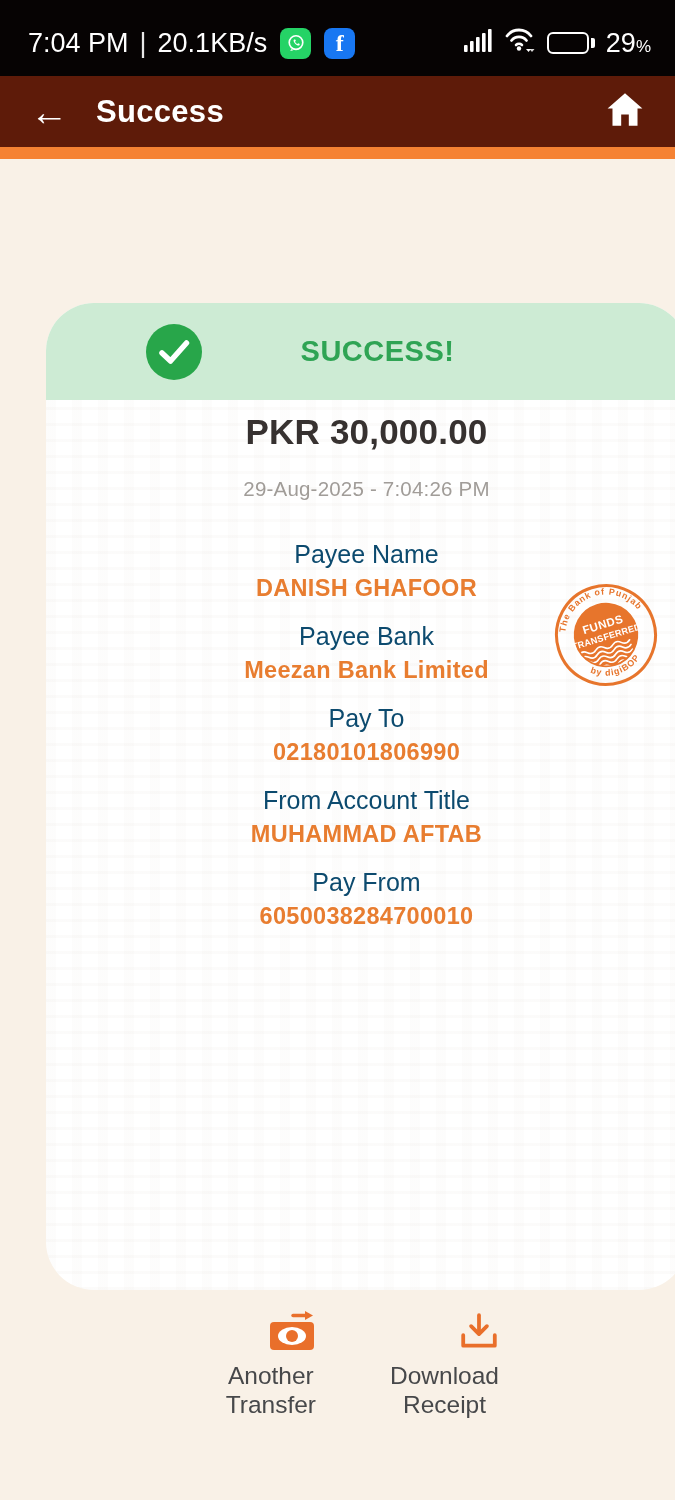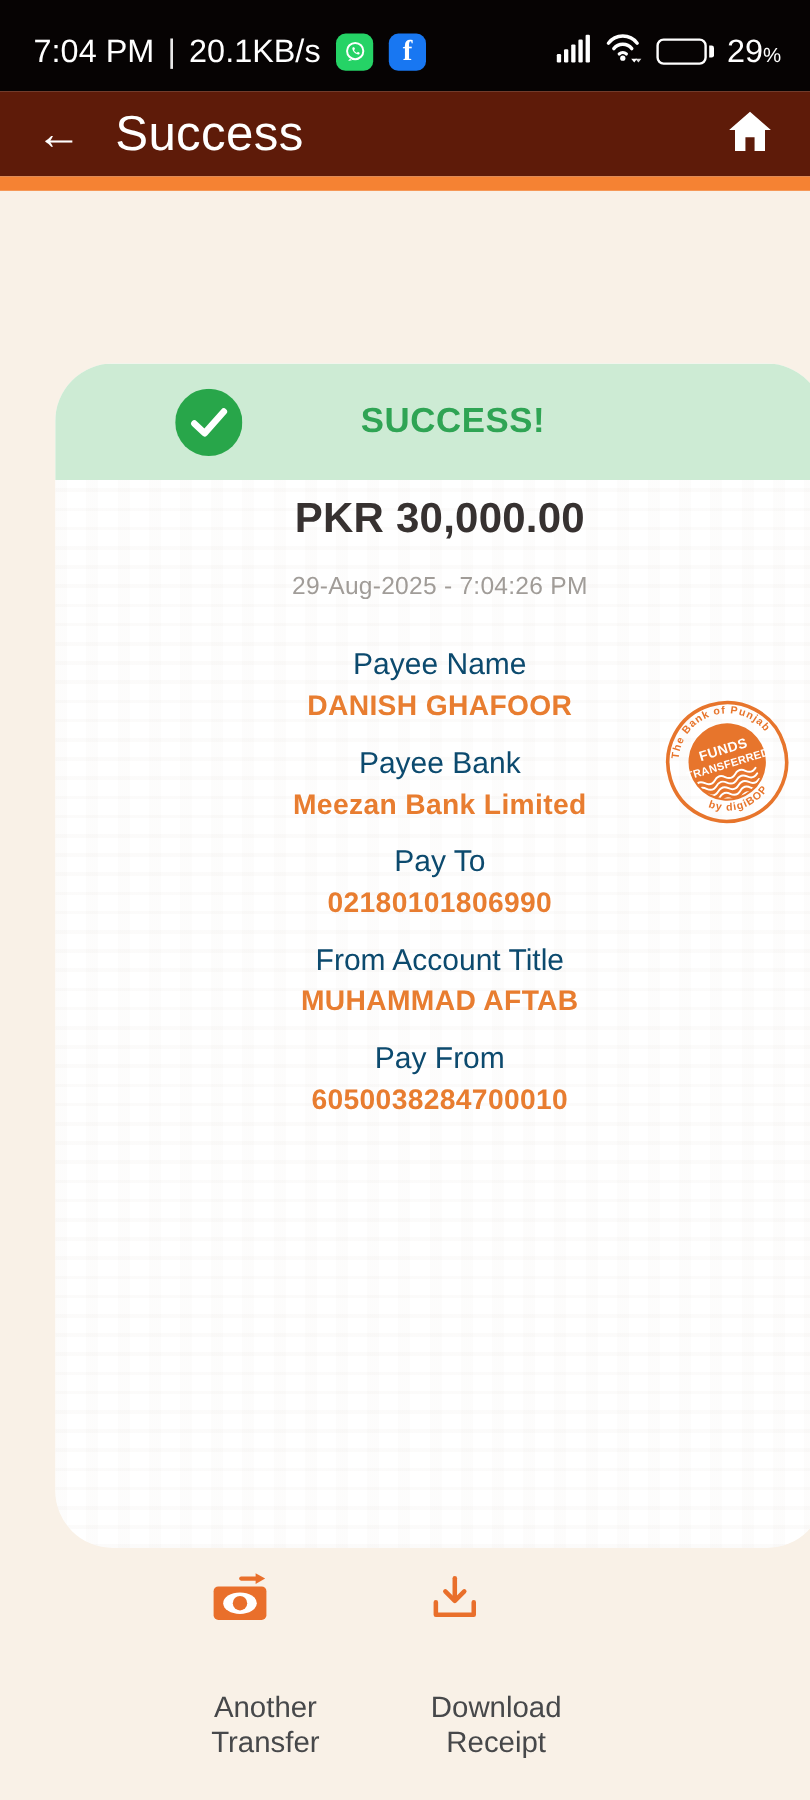--- a/index.html
+++ b/index.html
@@ -28,21 +28,21 @@
   .battery-nub { width:4px; height:10px; background:#fff; border-radius:0 2px 2px 0; margin-left:2px; }
   .pct-label { font-size:27px; }
   .pct-label .pct-sign { font-size:17px; }
 
   
   .app-bar {
     height:71px; background:#5E1B09; color:#fff;
     display:flex; align-items:center; padding:0 30px;
   }
   .back-glyph { font-size:38px; line-height:1; margin-right:28px; cursor:pointer; font-weight:400; }
-  .page-title { font-size:41px; font-weight:400; letter-spacing:.3px; flex:1; }
+  .page-title { font-size:31px; font-weight:700; letter-spacing:.3px; flex:1; }
   .home-btn { display:flex; cursor:pointer; }
   .accent-strip { height:12px; background:#F58233; }
 
   
   .card {
     position:absolute; left:18px; top:303px; width:641px; height:987px;
     background:#fff; border-radius:48px; overflow:hidden;margin-left:28px;
   }
   .card-banner {
     height:97px; background:#CDEBD4; position:relative;
@@ -67,21 +67,21 @@
   .field-value { margin-top:7px; font-size:23.5px; font-weight:700; color:#E87D30; line-height:27px; letter-spacing:.3px; }
 
   .stamp { position:absolute; left:507px; top:279px; width:106px; height:106px; }
 
   
   .actions {
     position:absolute; top:1308px; left:0; width:675px;
     display:flex; justify-content:center; gap:43px;
   }
   .action {
-    width:140px; display:flex; flex-direction:column; align-items:flex-start; cursor:pointer;gap:48px;
+    width:140px; display:flex; flex-direction:column; align-items:flex-end; cursor:pointer;
   }
   .action-icon { height:44px; display:flex; align-items:flex-end; }
   .action-label { margin-top:9px; text-align:center; font-size:24.5px; color:#47484A; line-height:29px; }
   .action-label span { display:block; }
 </style>
 </head>
 <body>
 
 <div class="screen">
 

